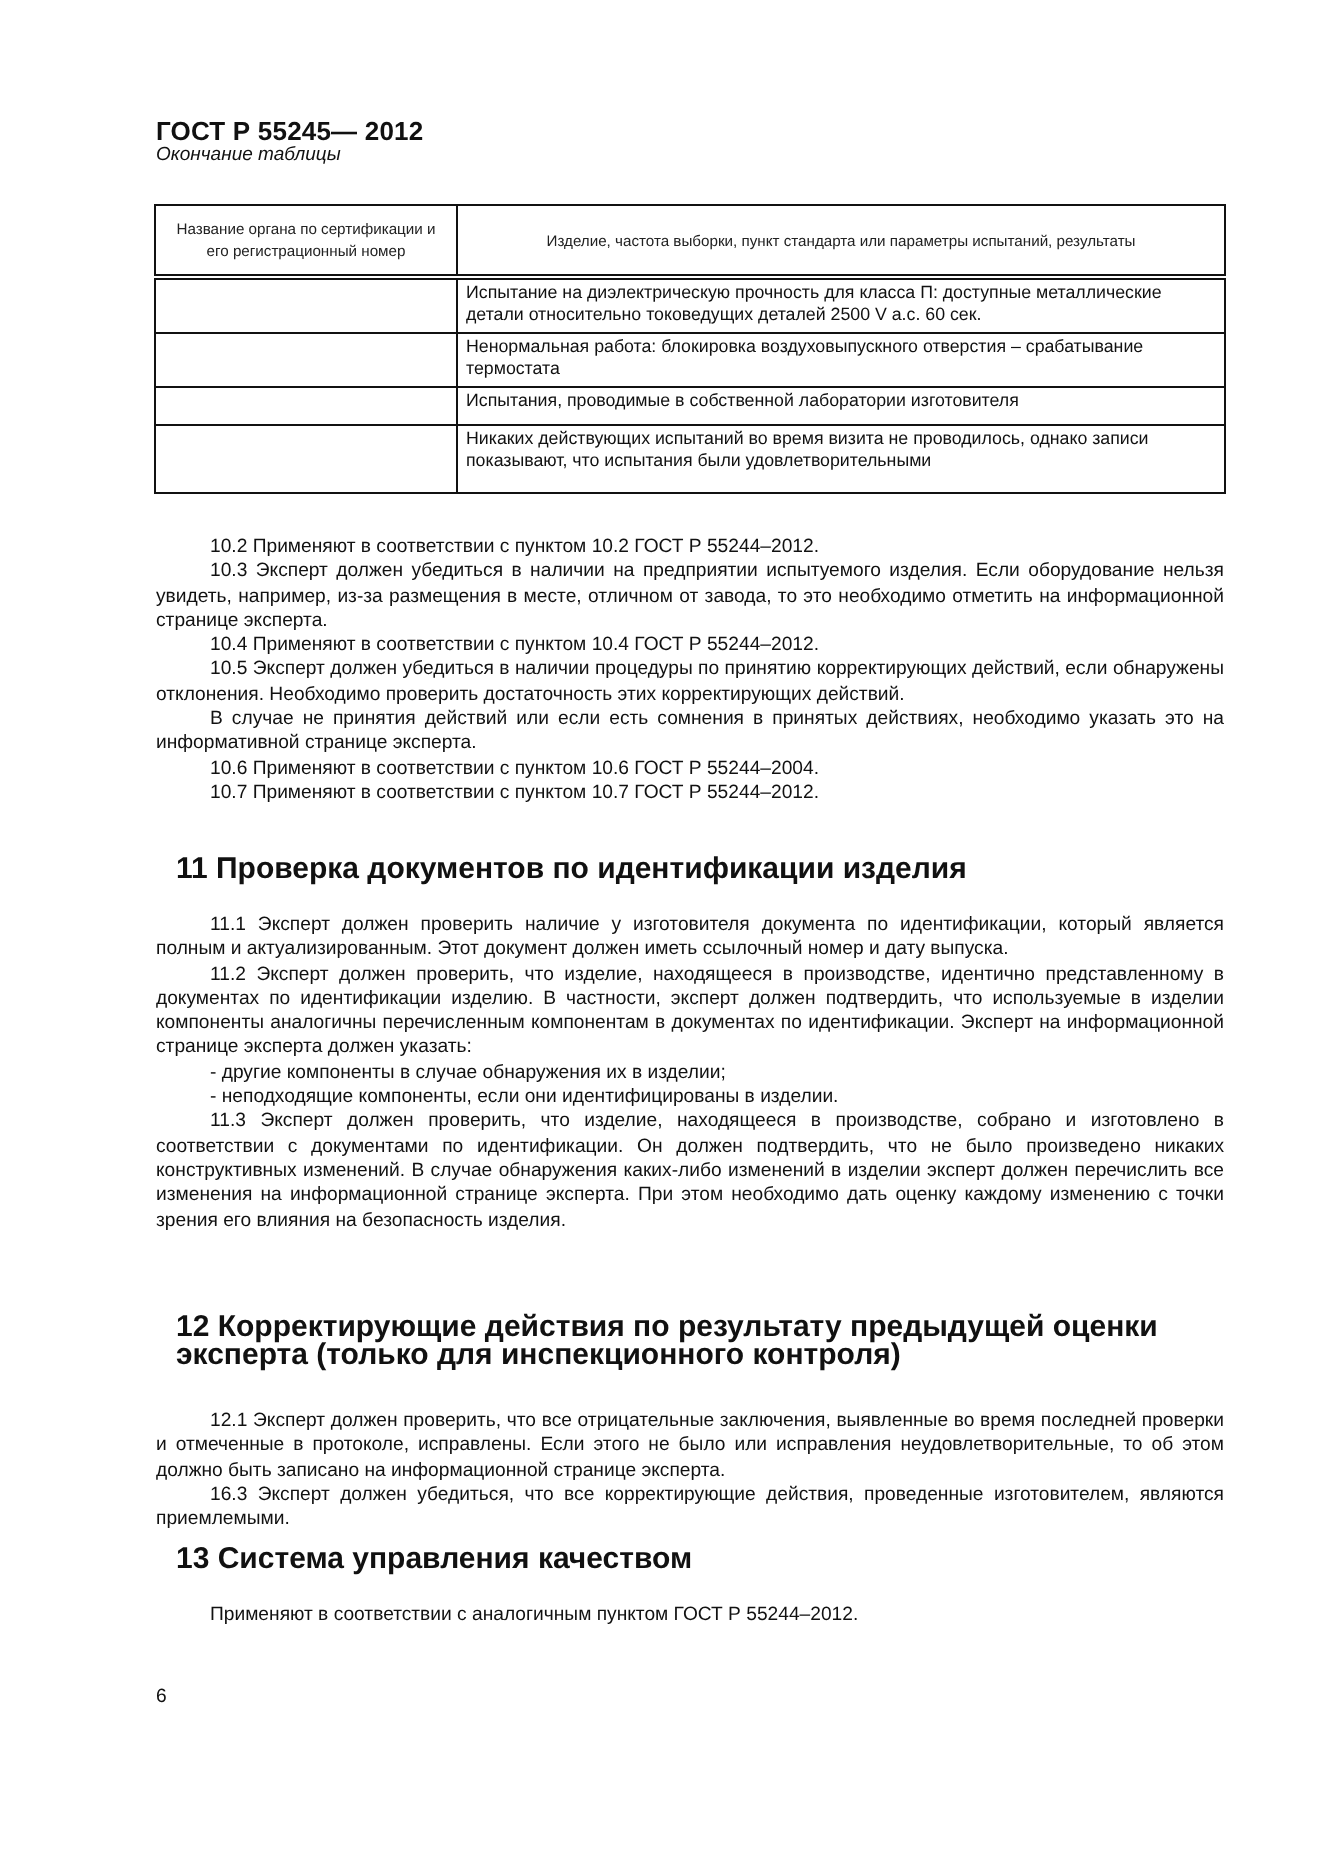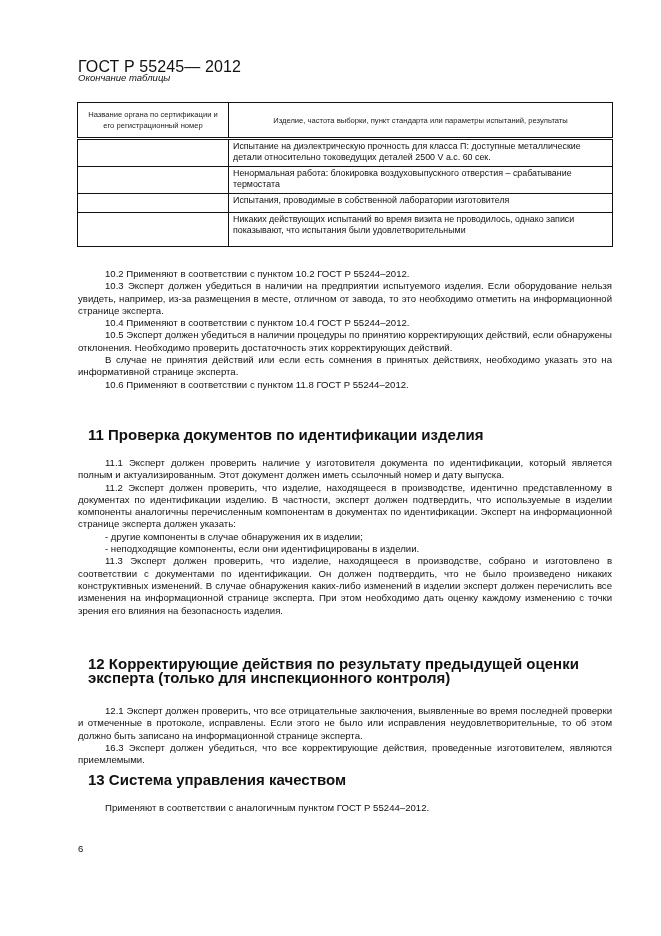--- a/index.html
+++ b/index.html
@@ -1,18 +1,18 @@
 <!DOCTYPE html>
 <html><head>
 <meta charset="utf-8">
 <style>
   html, body { margin: 0; padding: 0; background: #ffffff; }
   body { width: 661px; height: 936px; position: relative; overflow: hidden;
          font-family: "Liberation Sans", sans-serif; color: #111; }
-  .page-header { position: absolute; left: 78px; top: 58px; font-size: 16px; font-weight: normal; letter-spacing: 0.1px; }
+  .page-header { position: absolute; left: 78px; top: 58px; font-size: 13px; font-weight: bold; letter-spacing: 0.1px; }
   .table-caption { position: absolute; left: 78px; top: 72px; font-size: 9.5px; font-style: italic; }
   table.doc-table { position: absolute; left: 77px; top: 102px; width: 536px; border-collapse: collapse; font-size: 8.9px; }
   table.doc-table th { font-weight: normal; font-size: 7.6px; color: #222; line-height: 11px; text-align: center;
                        border: 1px solid #111; height: 34px; padding: 0 4px; border-bottom: 3px double #111; }
   table.doc-table td { border: 1px solid #111; padding: 1px 4px 1px 4px; line-height: 11px; vertical-align: top; }
   table.doc-table td.c1 { width: 142px; }
   .r1 td { height: 16px; padding-top: 3px; }
   .r2 td { height: 24px; }
   .r3 td { height: 24px; }
   .r4 td { height: 16px; }
@@ -56,21 +56,22 @@
     </tr>
   </tbody>
 </table>
 
 <div class="body-text" style="top:268px;">
   <p class="p">10.2 Применяют в соответствии с пунктом 10.2 ГОСТ Р 55244–2012.</p>
   <p class="p">10.3 Эксперт должен убедиться в наличии на предприятии испытуемого изделия. Если оборудование нельзя увидеть, например, из-за размещения в месте, отличном от завода, то это необходимо отметить на информационной странице эксперта.</p>
   <p class="p">10.4 Применяют в соответствии с пунктом 10.4 ГОСТ Р 55244–2012.</p>
   <p class="p">10.5 Эксперт должен убедиться в наличии процедуры по принятию корректирующих действий, если обнаружены отклонения. Необходимо проверить достаточность этих корректирующих действий.</p>
   <p class="p">В случае не принятия действий или если есть сомнения в принятых действиях, необходимо указать это на информативной странице эксперта.</p>
-  <p class="p">10.6 Применяют в соответствии с пунктом 11.8 ГОСТ Р 55244–2012.</p>
+  <p class="p">10.6 Применяют в соответствии с пунктом 10.6 ГОСТ Р 55244–2004.</p>
+  <p class="p">10.7 Применяют в соответствии с пунктом 10.7 ГОСТ Р 55244–2012.</p>
 </div>
 
 <div class="h2" style="top:428px;">11 Проверка документов по идентификации изделия</div>
 
 <div class="body-text" style="top:457px;">
   <p class="p">11.1 Эксперт должен проверить наличие у изготовителя документа по идентификации, который является полным и актуализированным. Этот документ должен иметь ссылочный номер и дату выпуска.</p>
   <p class="p">11.2 Эксперт должен проверить, что изделие, находящееся в производстве, идентично представленному в документах по идентификации изделию. В частности, эксперт должен подтвердить, что используемые в изделии компоненты аналогичны перечисленным компонентам  в документах по идентификации. Эксперт на информационной странице эксперта должен указать:</p>
   <p class="dash">-  другие компоненты в случае обнаружения их в изделии;</p>
   <p class="dash">-  неподходящие компоненты, если они идентифицированы в изделии.</p>
   <p class="p">11.3 Эксперт должен проверить, что изделие, находящееся в производстве, собрано и изготовлено в соответствии с документами по идентификации. Он должен подтвердить, что не было произведено никаких конструктивных изменений. В случае обнаружения каких-либо изменений в изделии эксперт должен перечислить все изменения  на  информационной странице эксперта. При этом необходимо дать оценку каждому изменению с точки зрения его влияния на безопасность изделия.</p>

